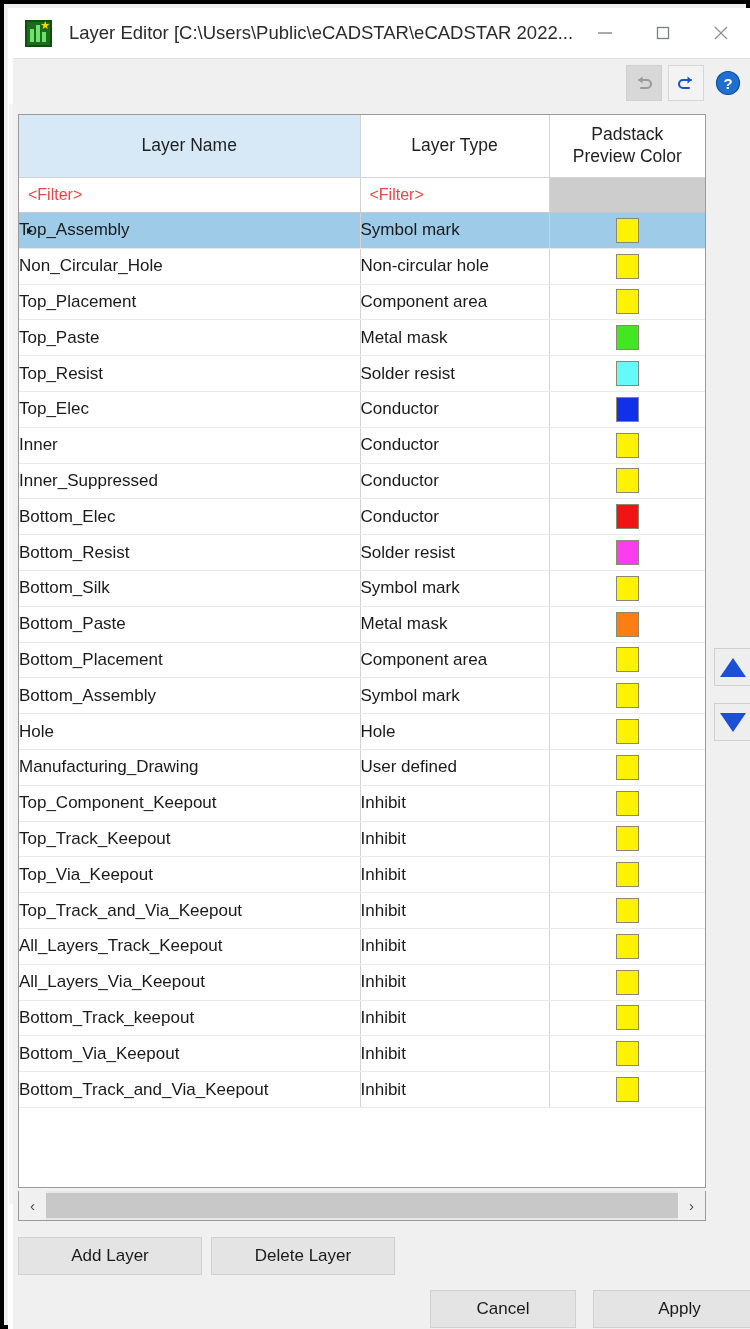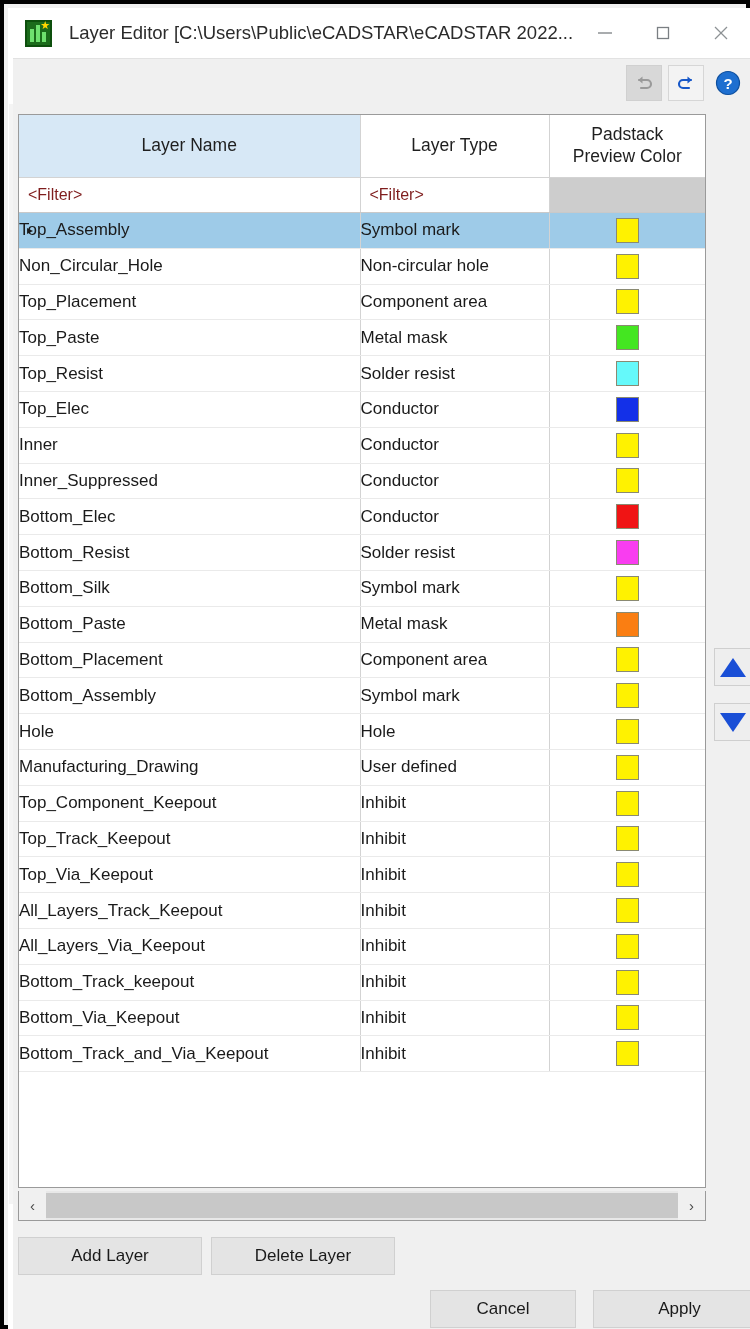--- a/index.html
+++ b/index.html
@@ -160,21 +160,21 @@
   th.hdr.sorted { background: #d7e8f6; }
   th.hdr:last-child { border-right: none; }
 
   td.filt {
     height: 34px;
     border-right: 1px solid #d3d3d3;
     border-bottom: 1px solid #c9c9c9;
     background: #ffffff;
     padding: 0 0 0 9px;
     font-size: 16px;
-    color: #7f1d1d;
+    color: #ef4444;
     vertical-align: middle;
     margin-left: 30px;
   }
   td.filt.shaded { background: #cdcdcd; }
   td.filt:last-child { border-right: none; }
 
   tr.row td {
     height: 34.8px;
     border-right: 1px solid #d3d3d3;
     border-bottom: 1px solid #eaeaea;
@@ -447,20 +447,25 @@
               <td class="cell-name">Top_Track_Keepout</td>
               <td class="cell-type">Inhibit</td>
               <td class="cell-color"><span class="swatch" style="background: rgb(255, 242, 0);"></span></td>
             </tr>
             <tr class="row">
               <td class="cell-name">Top_Via_Keepout</td>
               <td class="cell-type">Inhibit</td>
               <td class="cell-color"><span class="swatch" style="background: rgb(255, 242, 0);"></span></td>
             </tr>
             <tr class="row">
+              <td class="cell-name">Top_Track_and_Via_Keepout</td>
+              <td class="cell-type">Inhibit</td>
+              <td class="cell-color"><span class="swatch" style="background: rgb(255, 242, 0);"></span></td>
+            </tr>
+            <tr class="row">
               <td class="cell-name">All_Layers_Track_Keepout</td>
               <td class="cell-type">Inhibit</td>
               <td class="cell-color"><span class="swatch" style="background: rgb(255, 242, 0);"></span></td>
             </tr>
             <tr class="row">
               <td class="cell-name">All_Layers_Via_Keepout</td>
               <td class="cell-type">Inhibit</td>
               <td class="cell-color"><span class="swatch" style="background: rgb(255, 242, 0);"></span></td>
             </tr>
             <tr class="row">

